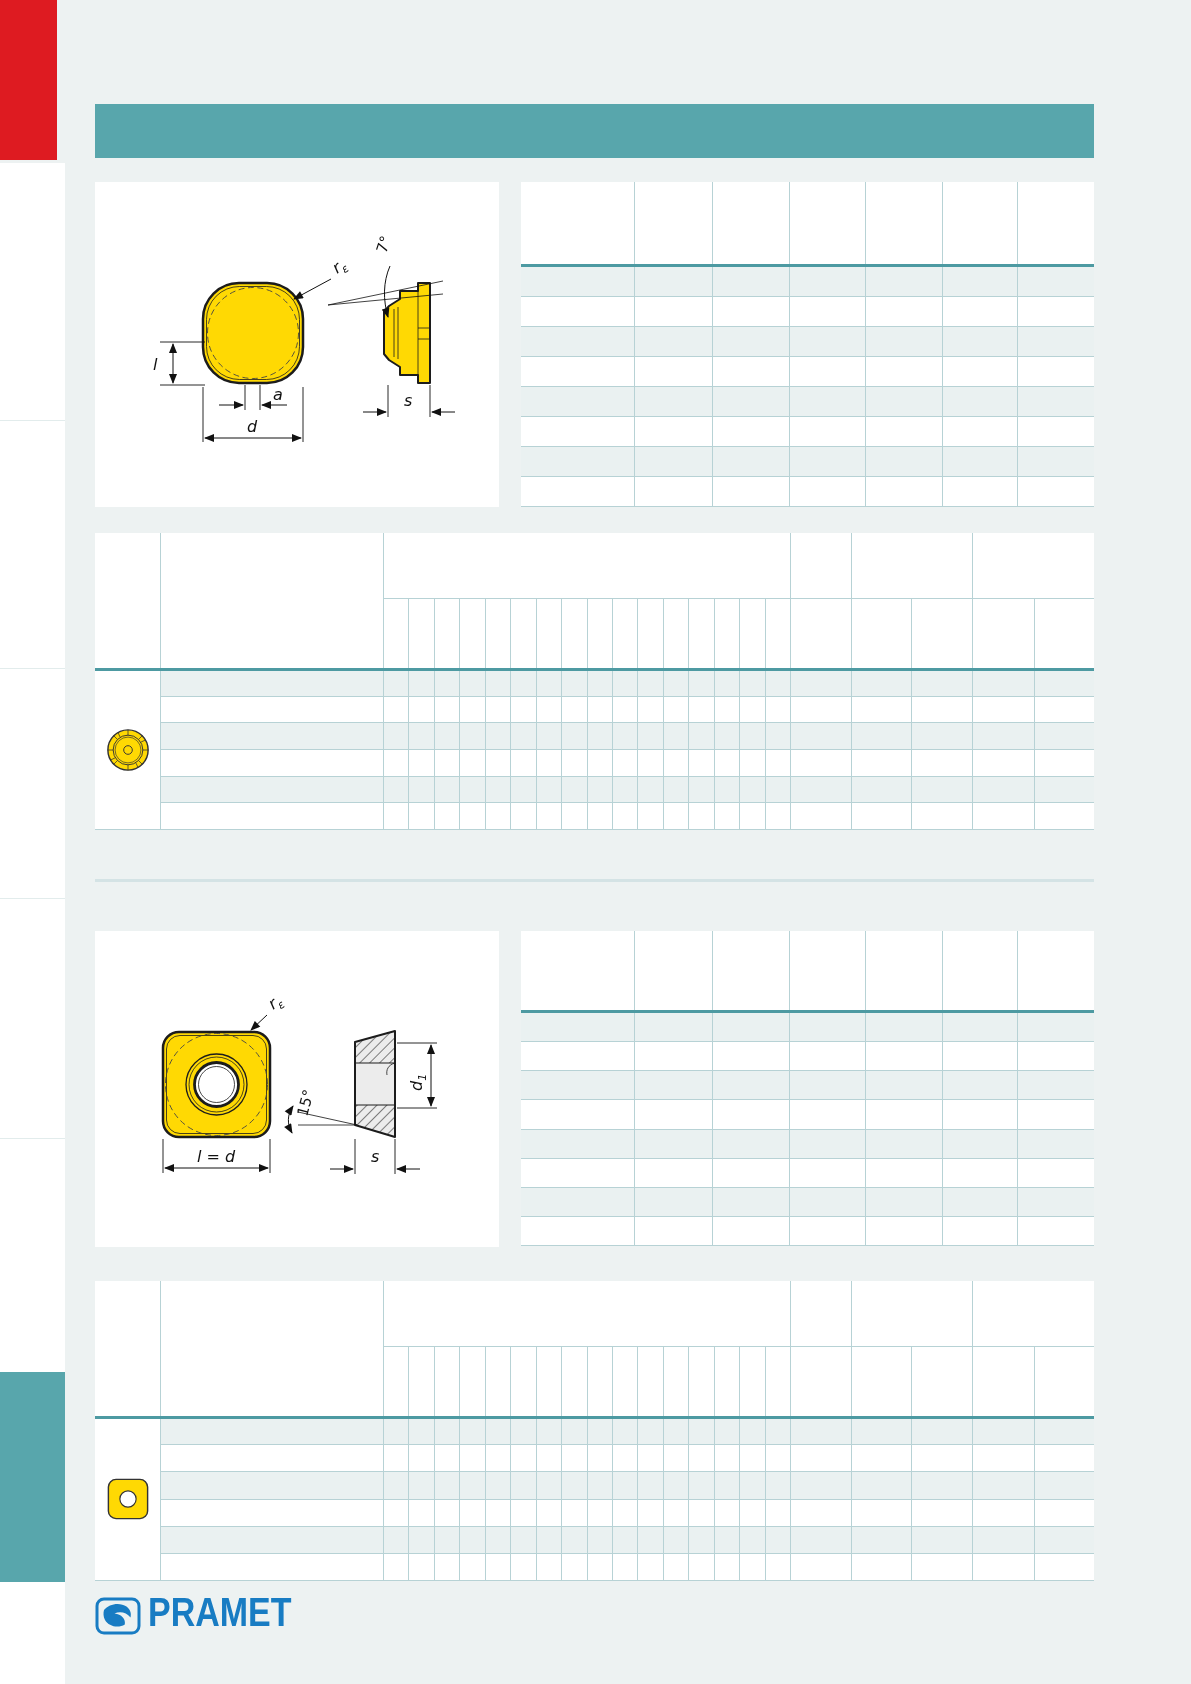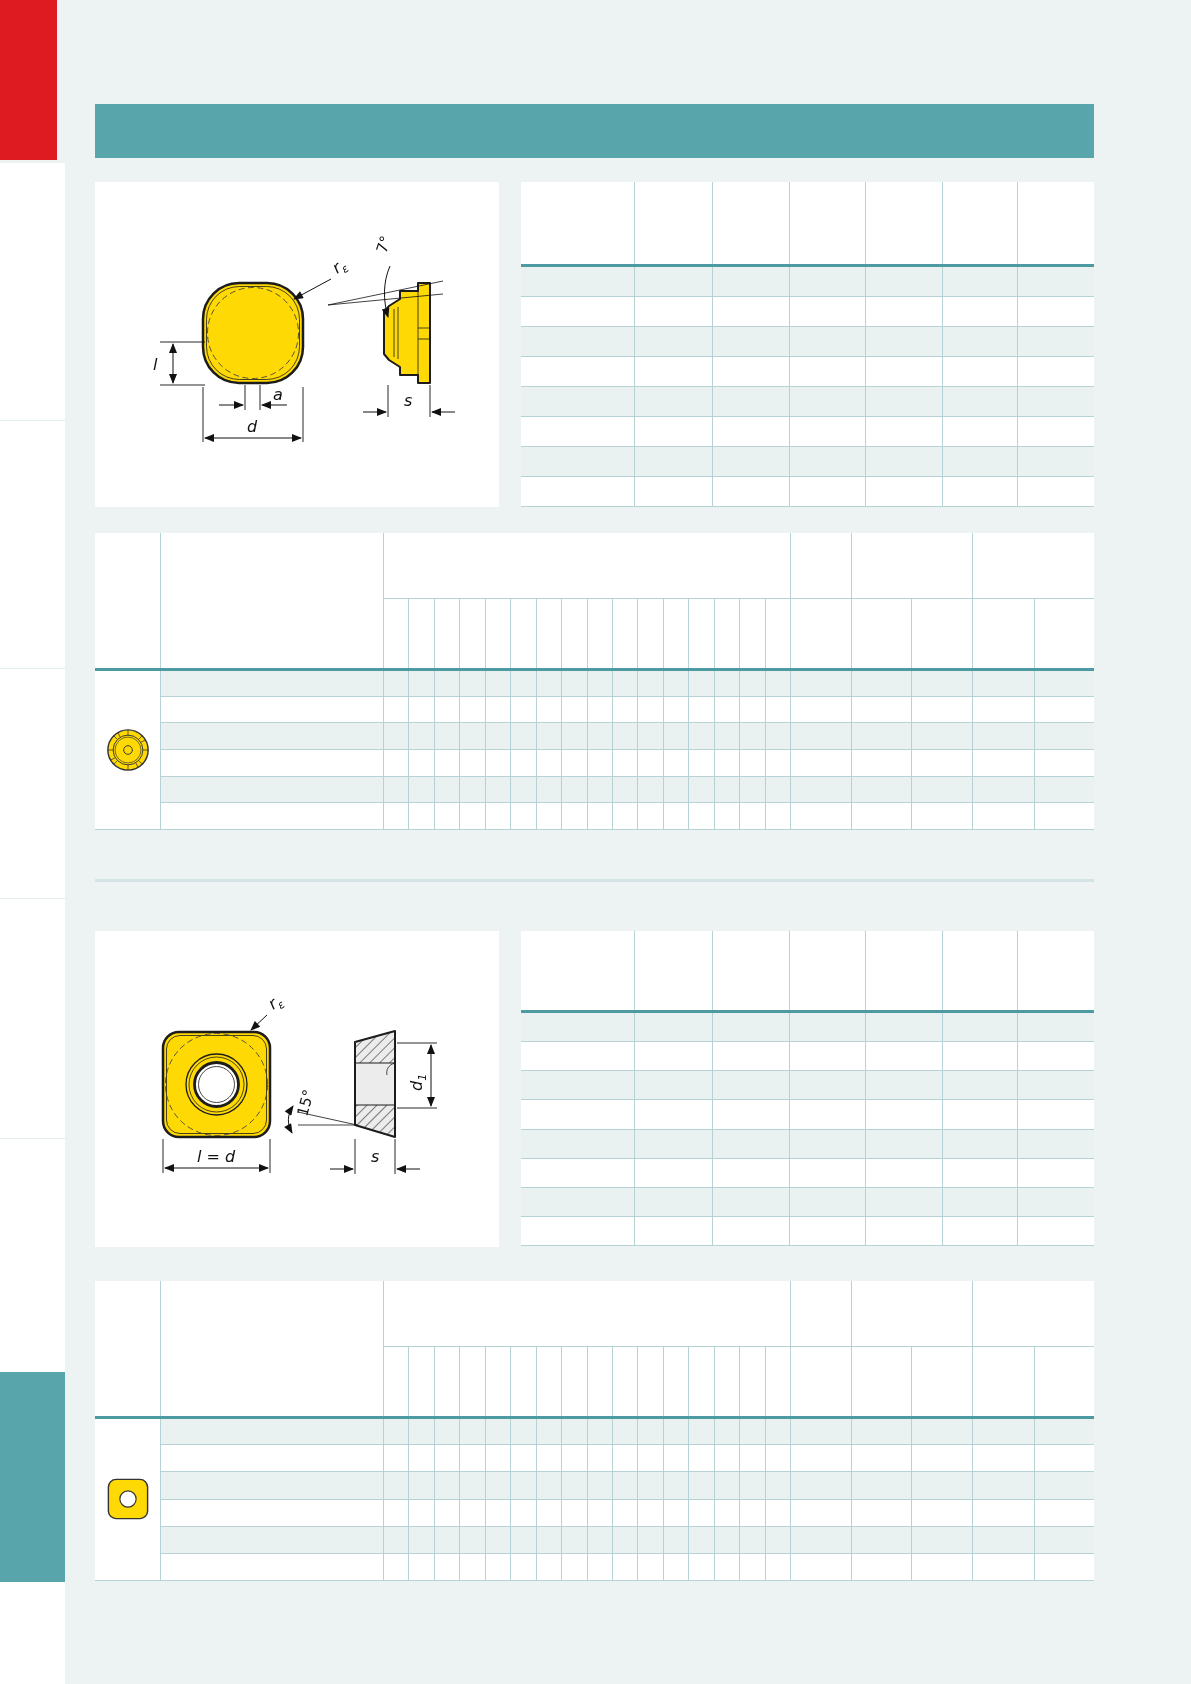--- a/index.html
+++ b/index.html
@@ -314,14 +314,21 @@
       <div style="position: absolute; left: 567.812px; top: 65px; width: 1px; height: 235px; background: rgb(183, 210, 213);"></div>
       <div style="position: absolute; left: 593.25px; top: 65px; width: 1px; height: 235px; background: rgb(183, 210, 213);"></div>
       <div style="position: absolute; left: 618.688px; top: 65px; width: 1px; height: 235px; background: rgb(183, 210, 213);"></div>
       <div style="position: absolute; left: 644.125px; top: 65px; width: 1px; height: 235px; background: rgb(183, 210, 213);"></div>
       <div style="position: absolute; left: 669.562px; top: 65px; width: 1px; height: 235px; background: rgb(183, 210, 213);"></div>
       <div style="position: absolute; left: 288px; top: 65px; width: 711px; height: 1px; background: rgb(183, 210, 213);"></div>
       <div style="position: absolute; left: 0px; top: 135px; width: 999px; height: 2.5px; background: rgb(77, 154, 162);"></div>
       <div style="position: absolute; left: 0px; top: 299px; width: 999px; height: 1px; background: rgb(183, 210, 213);"></div>
     </div>
 
+  <div class="abs logo">
+    <svg class="abs" style="left:0;top:7px" width="46" height="38" viewBox="0 0 46 38">
+      <rect x="2" y="2" width="42" height="34" rx="7" fill="none" stroke="#187cc3" stroke-width="3"></rect>
+      <path d="M9,13 C14,6.5 25,5 31.5,9.5 C35.5,12.5 36.5,16.5 35.5,20.5 C31.5,15 24.5,14 19.5,16.5 C26.5,17.5 30.8,21.5 29.8,27.5 C23.5,31.5 13.5,29.5 10,23 C8.2,19.5 8.2,16 9,13 Z" fill="#187cc3"></path>
+    </svg>
+    <span class="logo-text">PRAMET</span>
+  </div>
 
 </div>
 
 </body></html>

